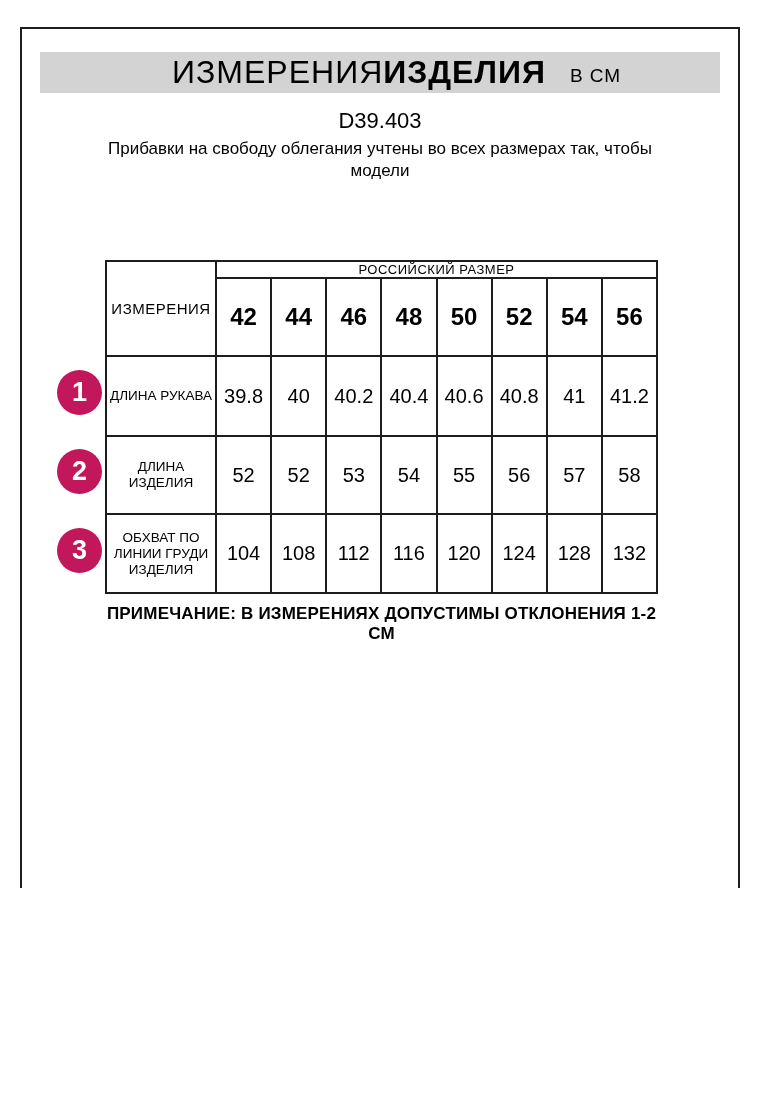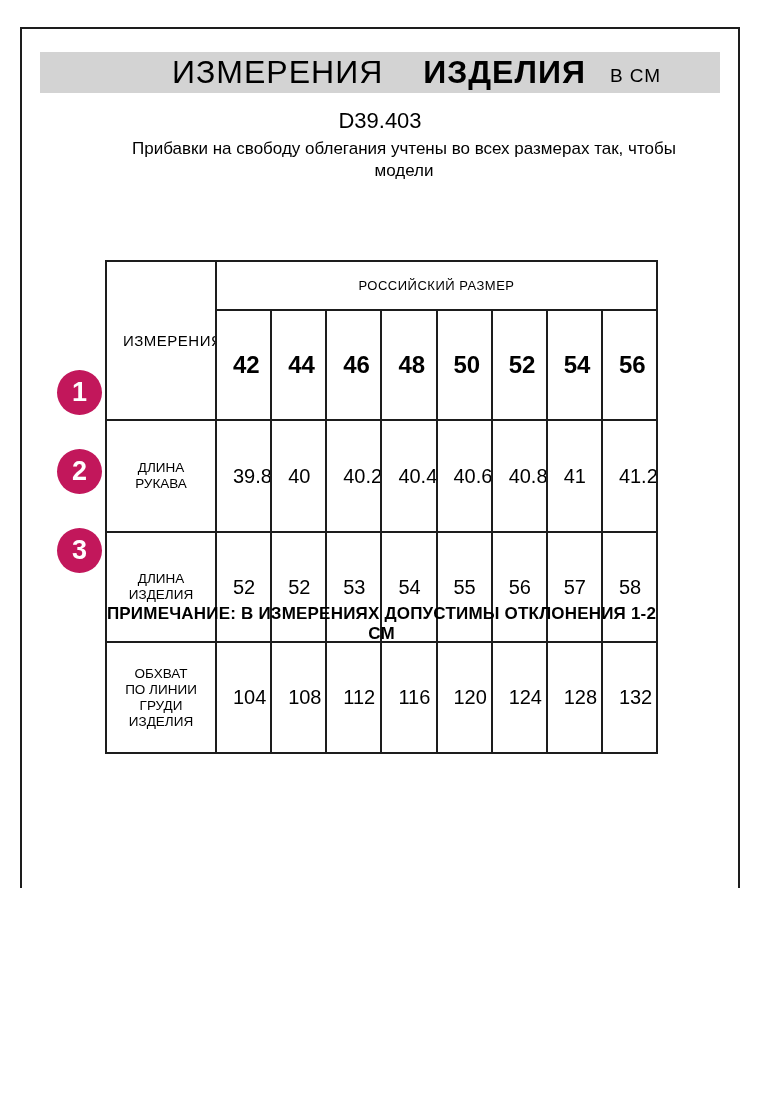--- a/index.html
+++ b/index.html
@@ -16,39 +16,39 @@
     position:absolute;left:20px;top:27px;width:716px;height:1030px;
     border:2px solid var(--line);background:#fff;
   }
   
   .band{
     position:absolute;left:40px;top:52px;width:680px;height:41px;
     background:var(--band_bg);
     display:flex;align-items:baseline;padding-left:132px;box-sizing:border-box;
   }
   .band .w1{font-size:32px;font-weight:400;letter-spacing:1px;align-self:center;}
-  .band .w2{font-size:32px;font-weight:700;letter-spacing:1px;margin-left:40px;align-self:center;}
+  .band .w2{font-size:32px;font-weight:700;letter-spacing:1px;align-self:center;}
   .band .units{font-size:19px;font-weight:400;letter-spacing:1px;margin-left:24px;align-self:center;padding-top:6px;}
   
   .model{
     position:absolute;left:20px;top:108px;width:720px;text-align:center;
     font-size:22px;font-weight:400;
   }
   .subtitle{
     position:absolute;left:20px;top:138px;width:720px;text-align:center;
-    font-size:17px;line-height:22px;font-weight:400;padding-left:24px;
+    font-size:17px;line-height:22px;font-weight:400;
   }
   
   table.meas{
     position:absolute;left:105px;top:260px;width:553px;
     border-collapse:collapse;table-layout:fixed;background:#fff;
   }
   table.meas td{
     border:2px solid var(--line);text-align:center;vertical-align:middle;
-    padding:16px;overflow:hidden;
+    padding:0;overflow:hidden;
   }
   td.corner{width:110px;font-size:15px;letter-spacing:.5px;}
   td.group{height:15px;font-size:13px;letter-spacing:.5px;line-height:14px;}
   td.size{height:76px;font-size:24px;font-weight:700;}
   td.rowlabel{font-size:13.5px;line-height:16px;padding:2px;border-radius:24px;}
   td.val{font-size:20px;font-weight:400;}
   tr.r1 td{height:78px;}
   tr.r2 td{height:76px;text-align:center;}
   tr.r3 td{height:77px;}
   

